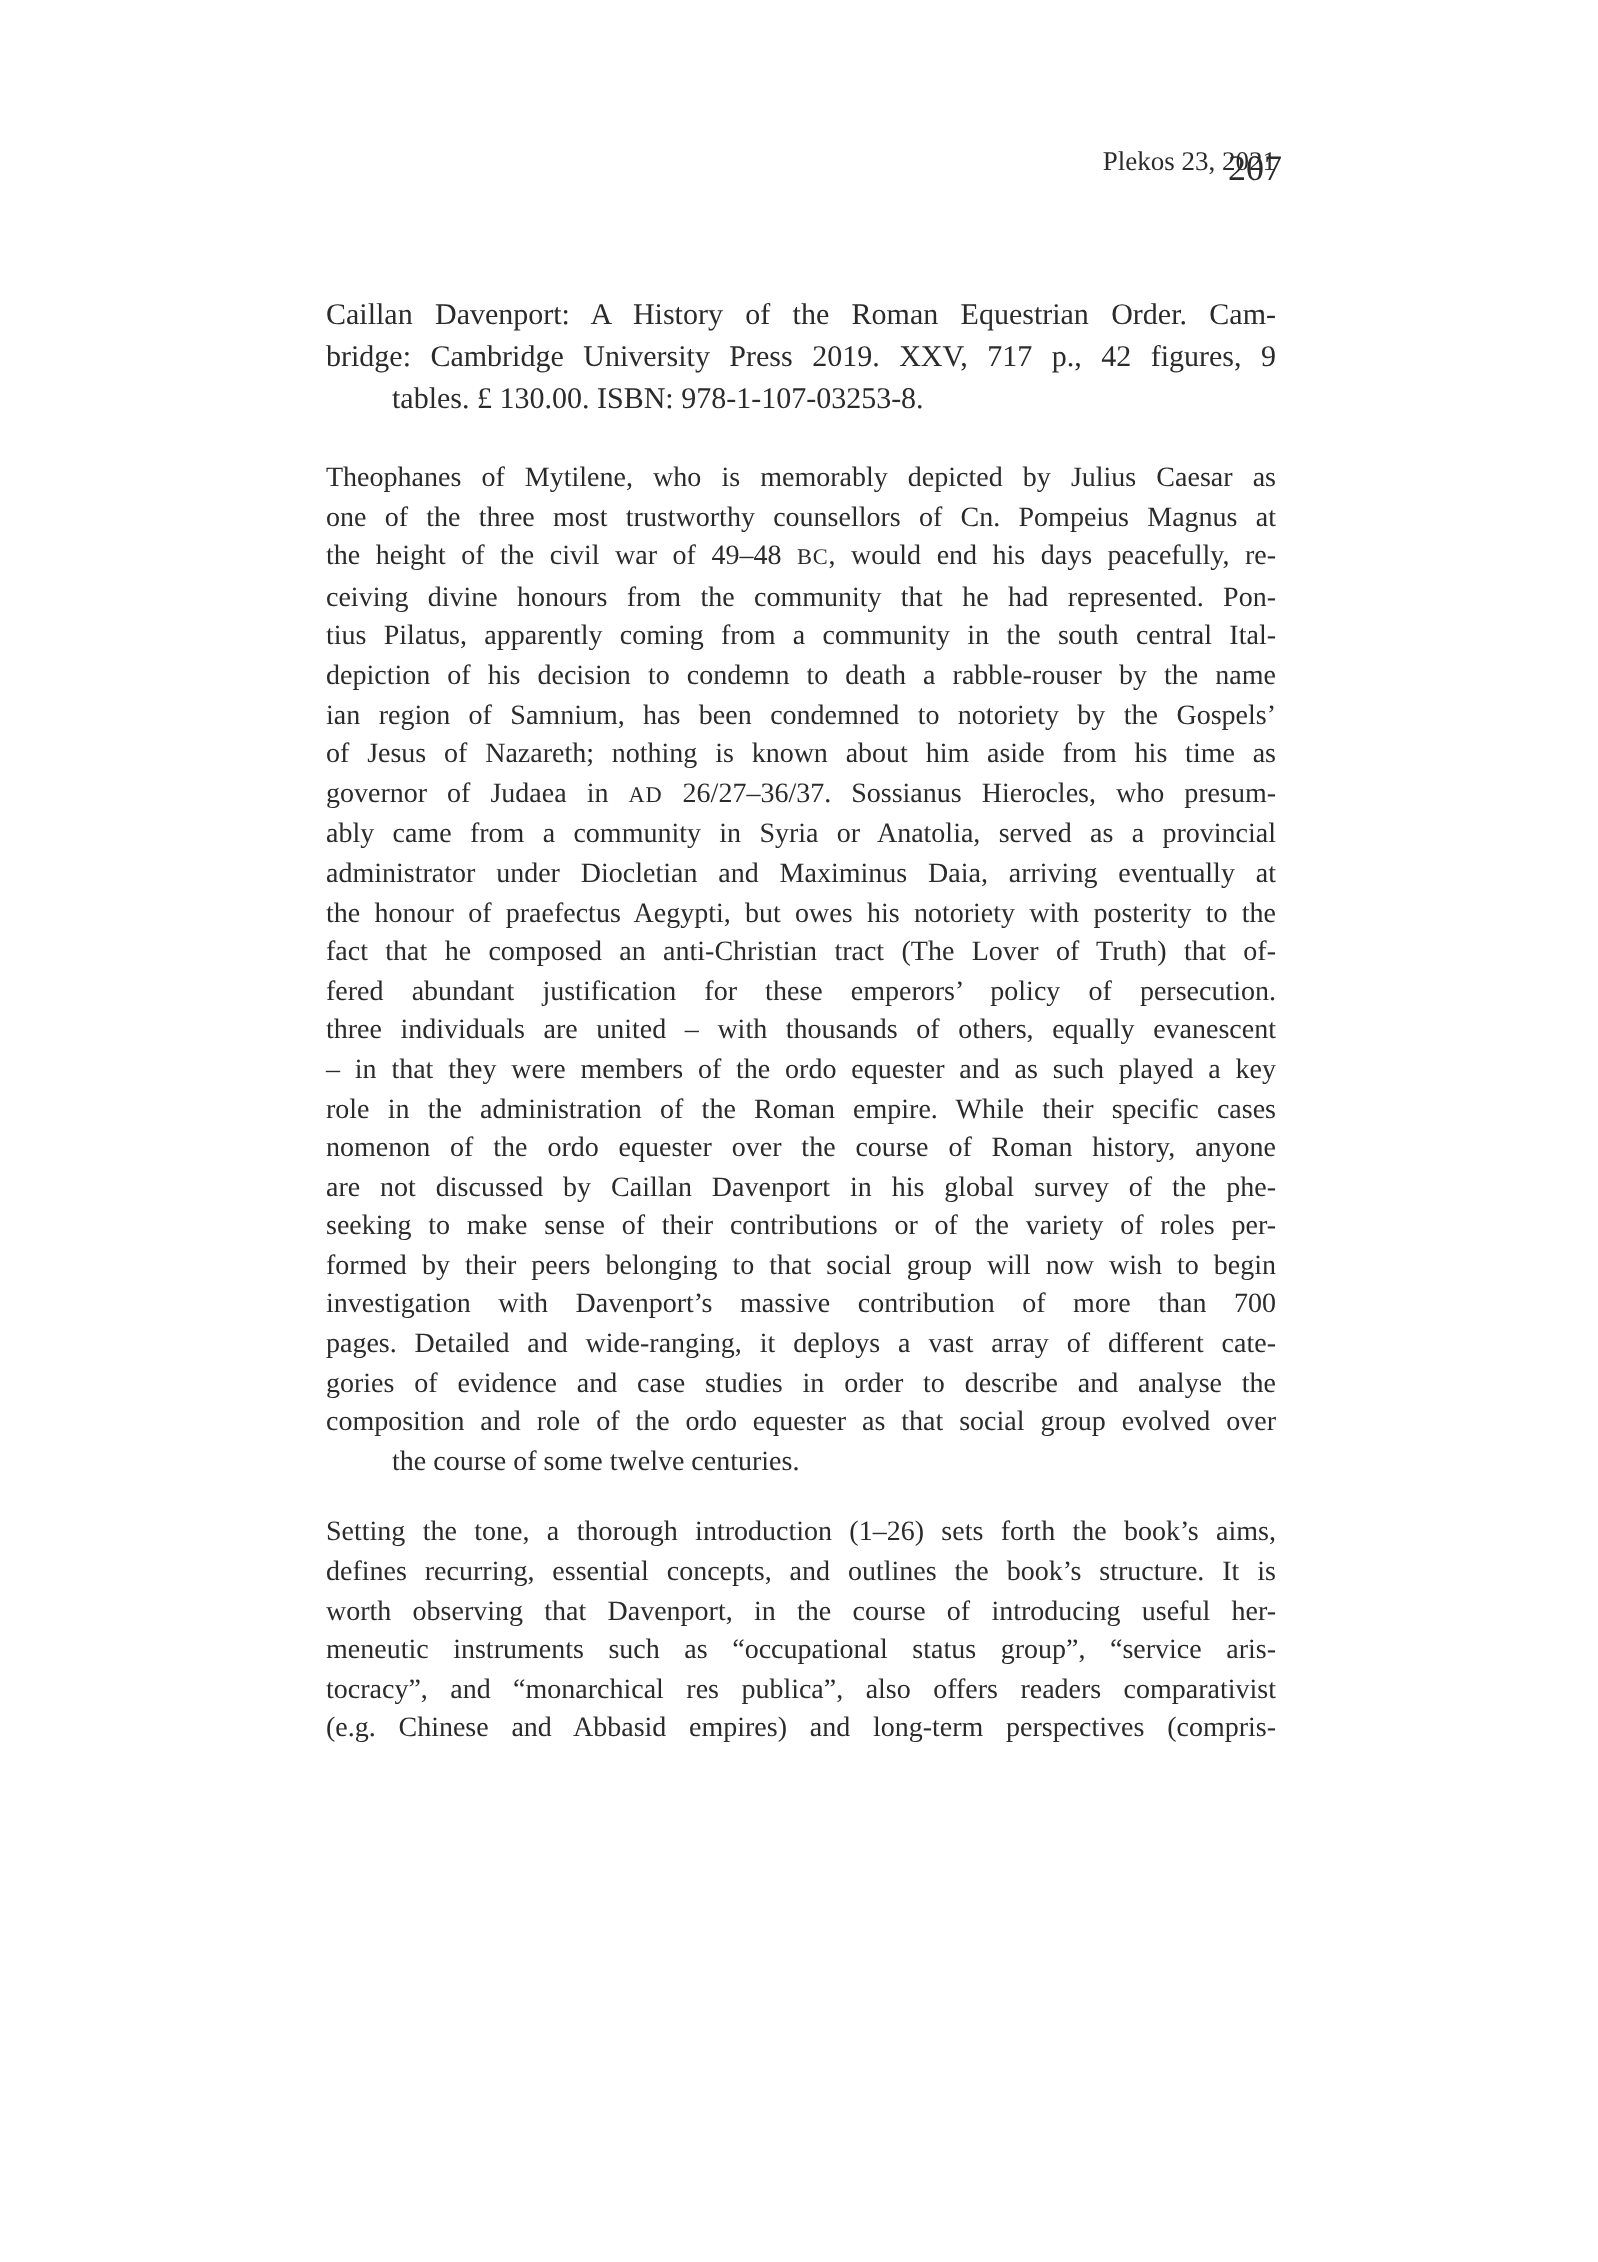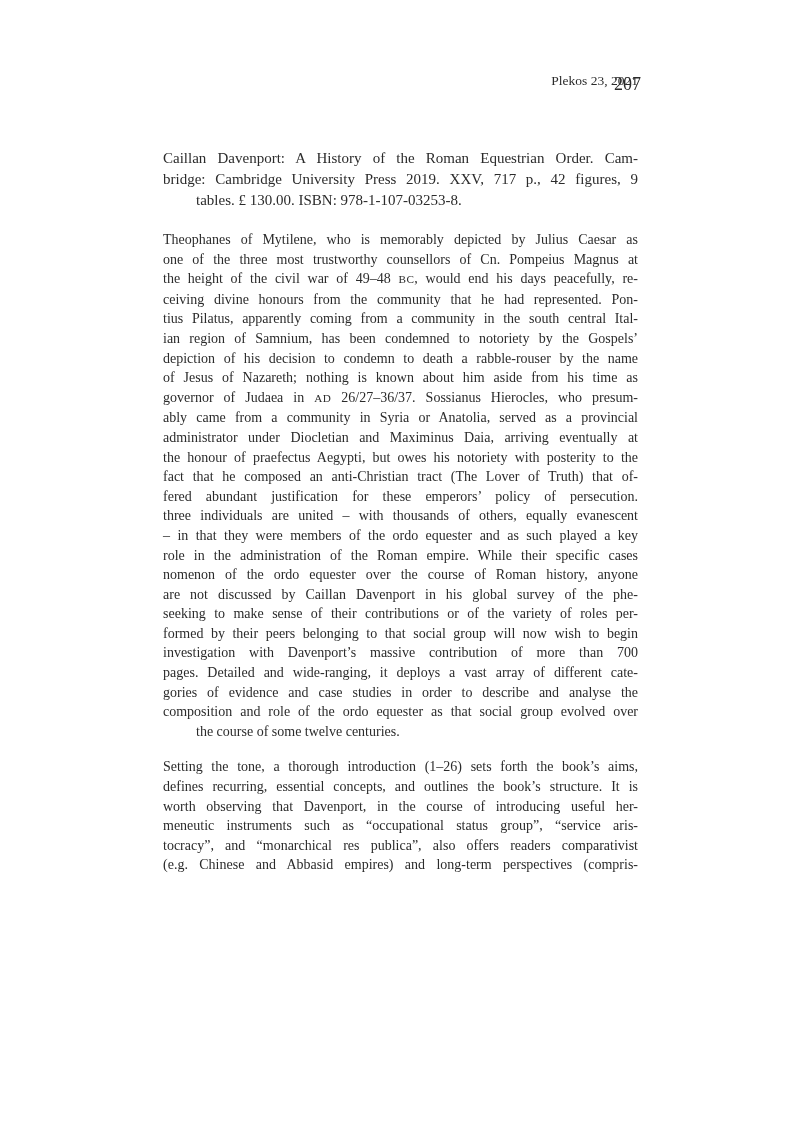--- a/index.html
+++ b/index.html
@@ -85,22 +85,22 @@
       <div class="tline"><span>bridge: Cambridge University Press 2019. XXV, 717 p., 42 figures, 9</span></div>
       <div class="tline tline-end"><span>tables. £ 130.00. ISBN: 978-1-107-03253-8.</span></div>
     </div>
   <div class="body-block" id="body-block">
       <div class="paragraph">
         <div class="tline"><span>Theophanes of Mytilene, who is memorably depicted by Julius Caesar as</span></div>
         <div class="tline"><span>one of the three most trustworthy counsellors of Cn. Pompeius Magnus at</span></div>
         <div class="tline"><span>the height of the civil war of 49–48 </span><span class="sc">BC</span><span>, would end his days peacefully, re-</span></div>
         <div class="tline"><span>ceiving divine honours from the community that he had represented. Pon-</span></div>
         <div class="tline"><span>tius Pilatus, apparently coming from a community in the south central Ital-</span></div>
+        <div class="tline"><span>depiction of his decision to condemn to death a rabble-rouser by the name</span></div>
         <div class="tline"><span>ian region of Samnium, has been condemned to notoriety by the Gospels’</span></div>
-        <div class="tline"><span>depiction of his decision to condemn to death a rabble-rouser by the name</span></div>
         <div class="tline"><span>of Jesus of Nazareth; nothing is known about him aside from his time as</span></div>
         <div class="tline"><span>governor of Judaea in </span><span class="sc">AD</span><span> 26/27–36/37. Sossianus Hierocles, who presum-</span></div>
         <div class="tline"><span>ably came from a community in Syria or Anatolia, served as a provincial</span></div>
         <div class="tline"><span>administrator under Diocletian and Maximinus Daia, arriving eventually at</span></div>
         <div class="tline"><span>the honour of </span><span class="it">praefectus Aegypti</span><span>, but owes his notoriety with posterity to the</span></div>
         <div class="tline"><span>fact that he composed an anti-Christian tract (</span><span class="it">The Lover of Truth</span><span>) that of-</span></div>
         <div class="tline"><span>fered abundant justification for these emperors’ policy of persecution.</span></div>
         <div class="tline"><span>three individuals are united – with thousands of others, equally evanescent</span></div>
         <div class="tline"><span>– in that they were members of the </span><span class="it">ordo equester</span><span> and as such played a key</span></div>
         <div class="tline"><span>role in the administration of the Roman empire. While their specific cases</span></div>

